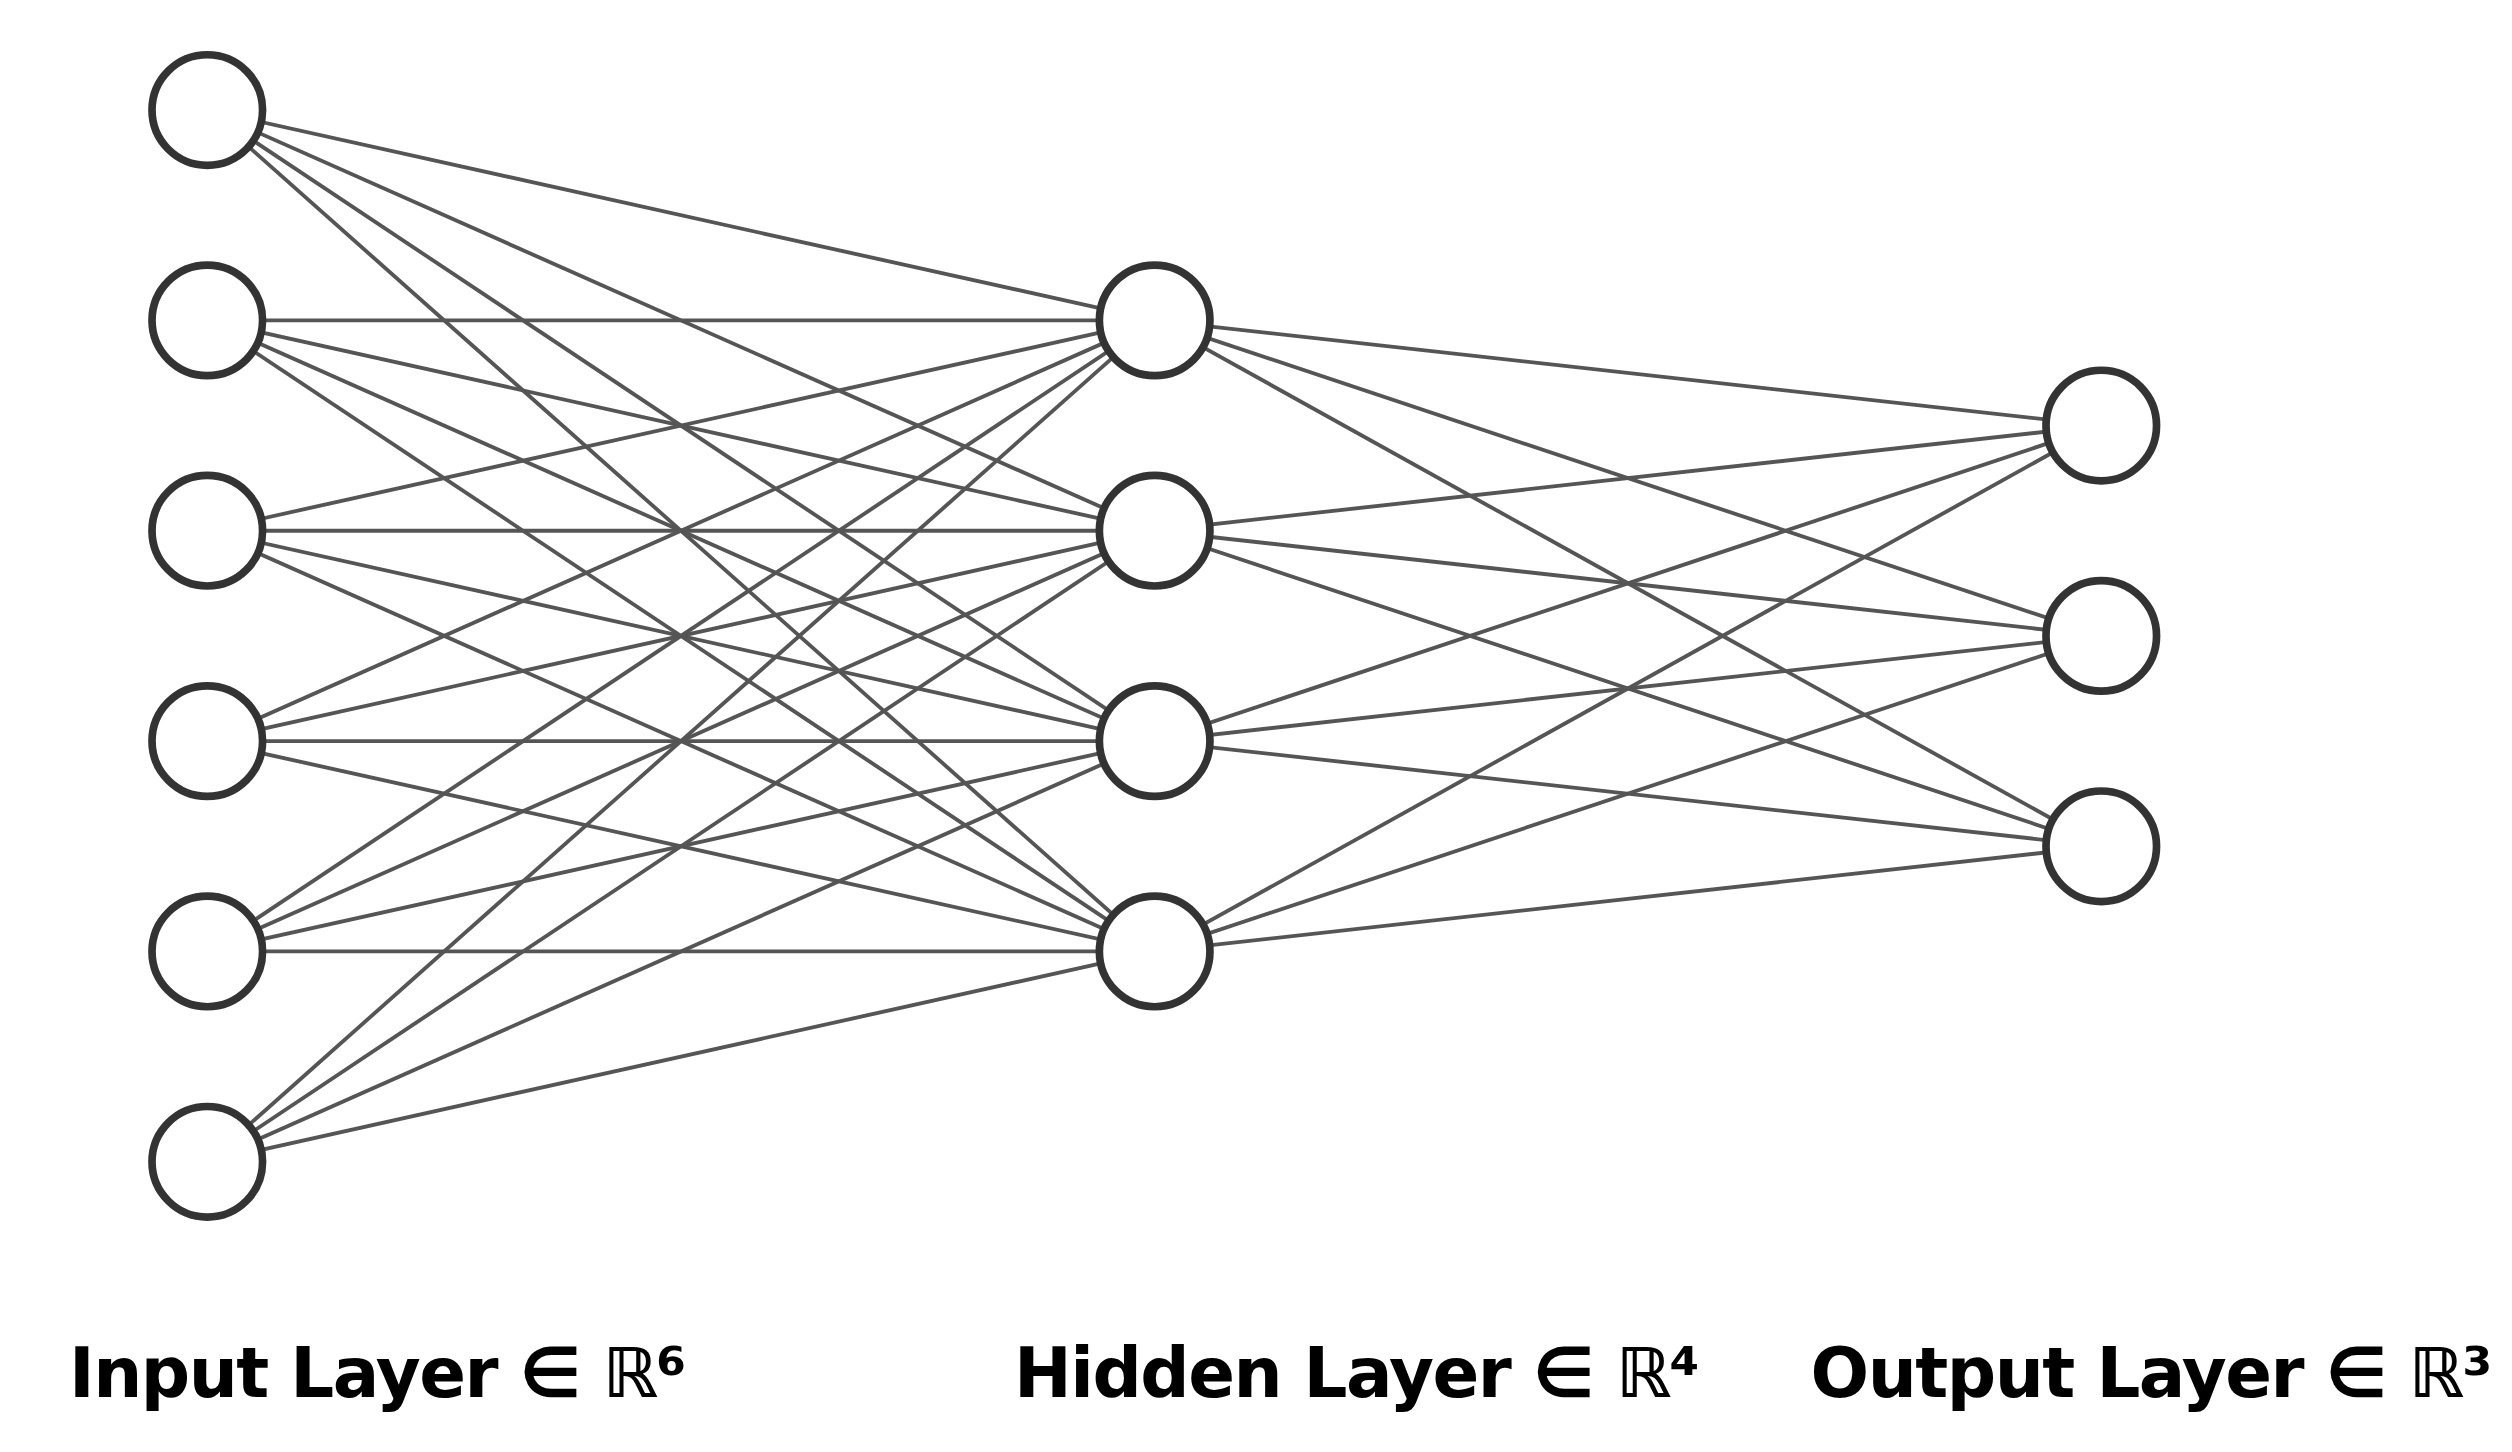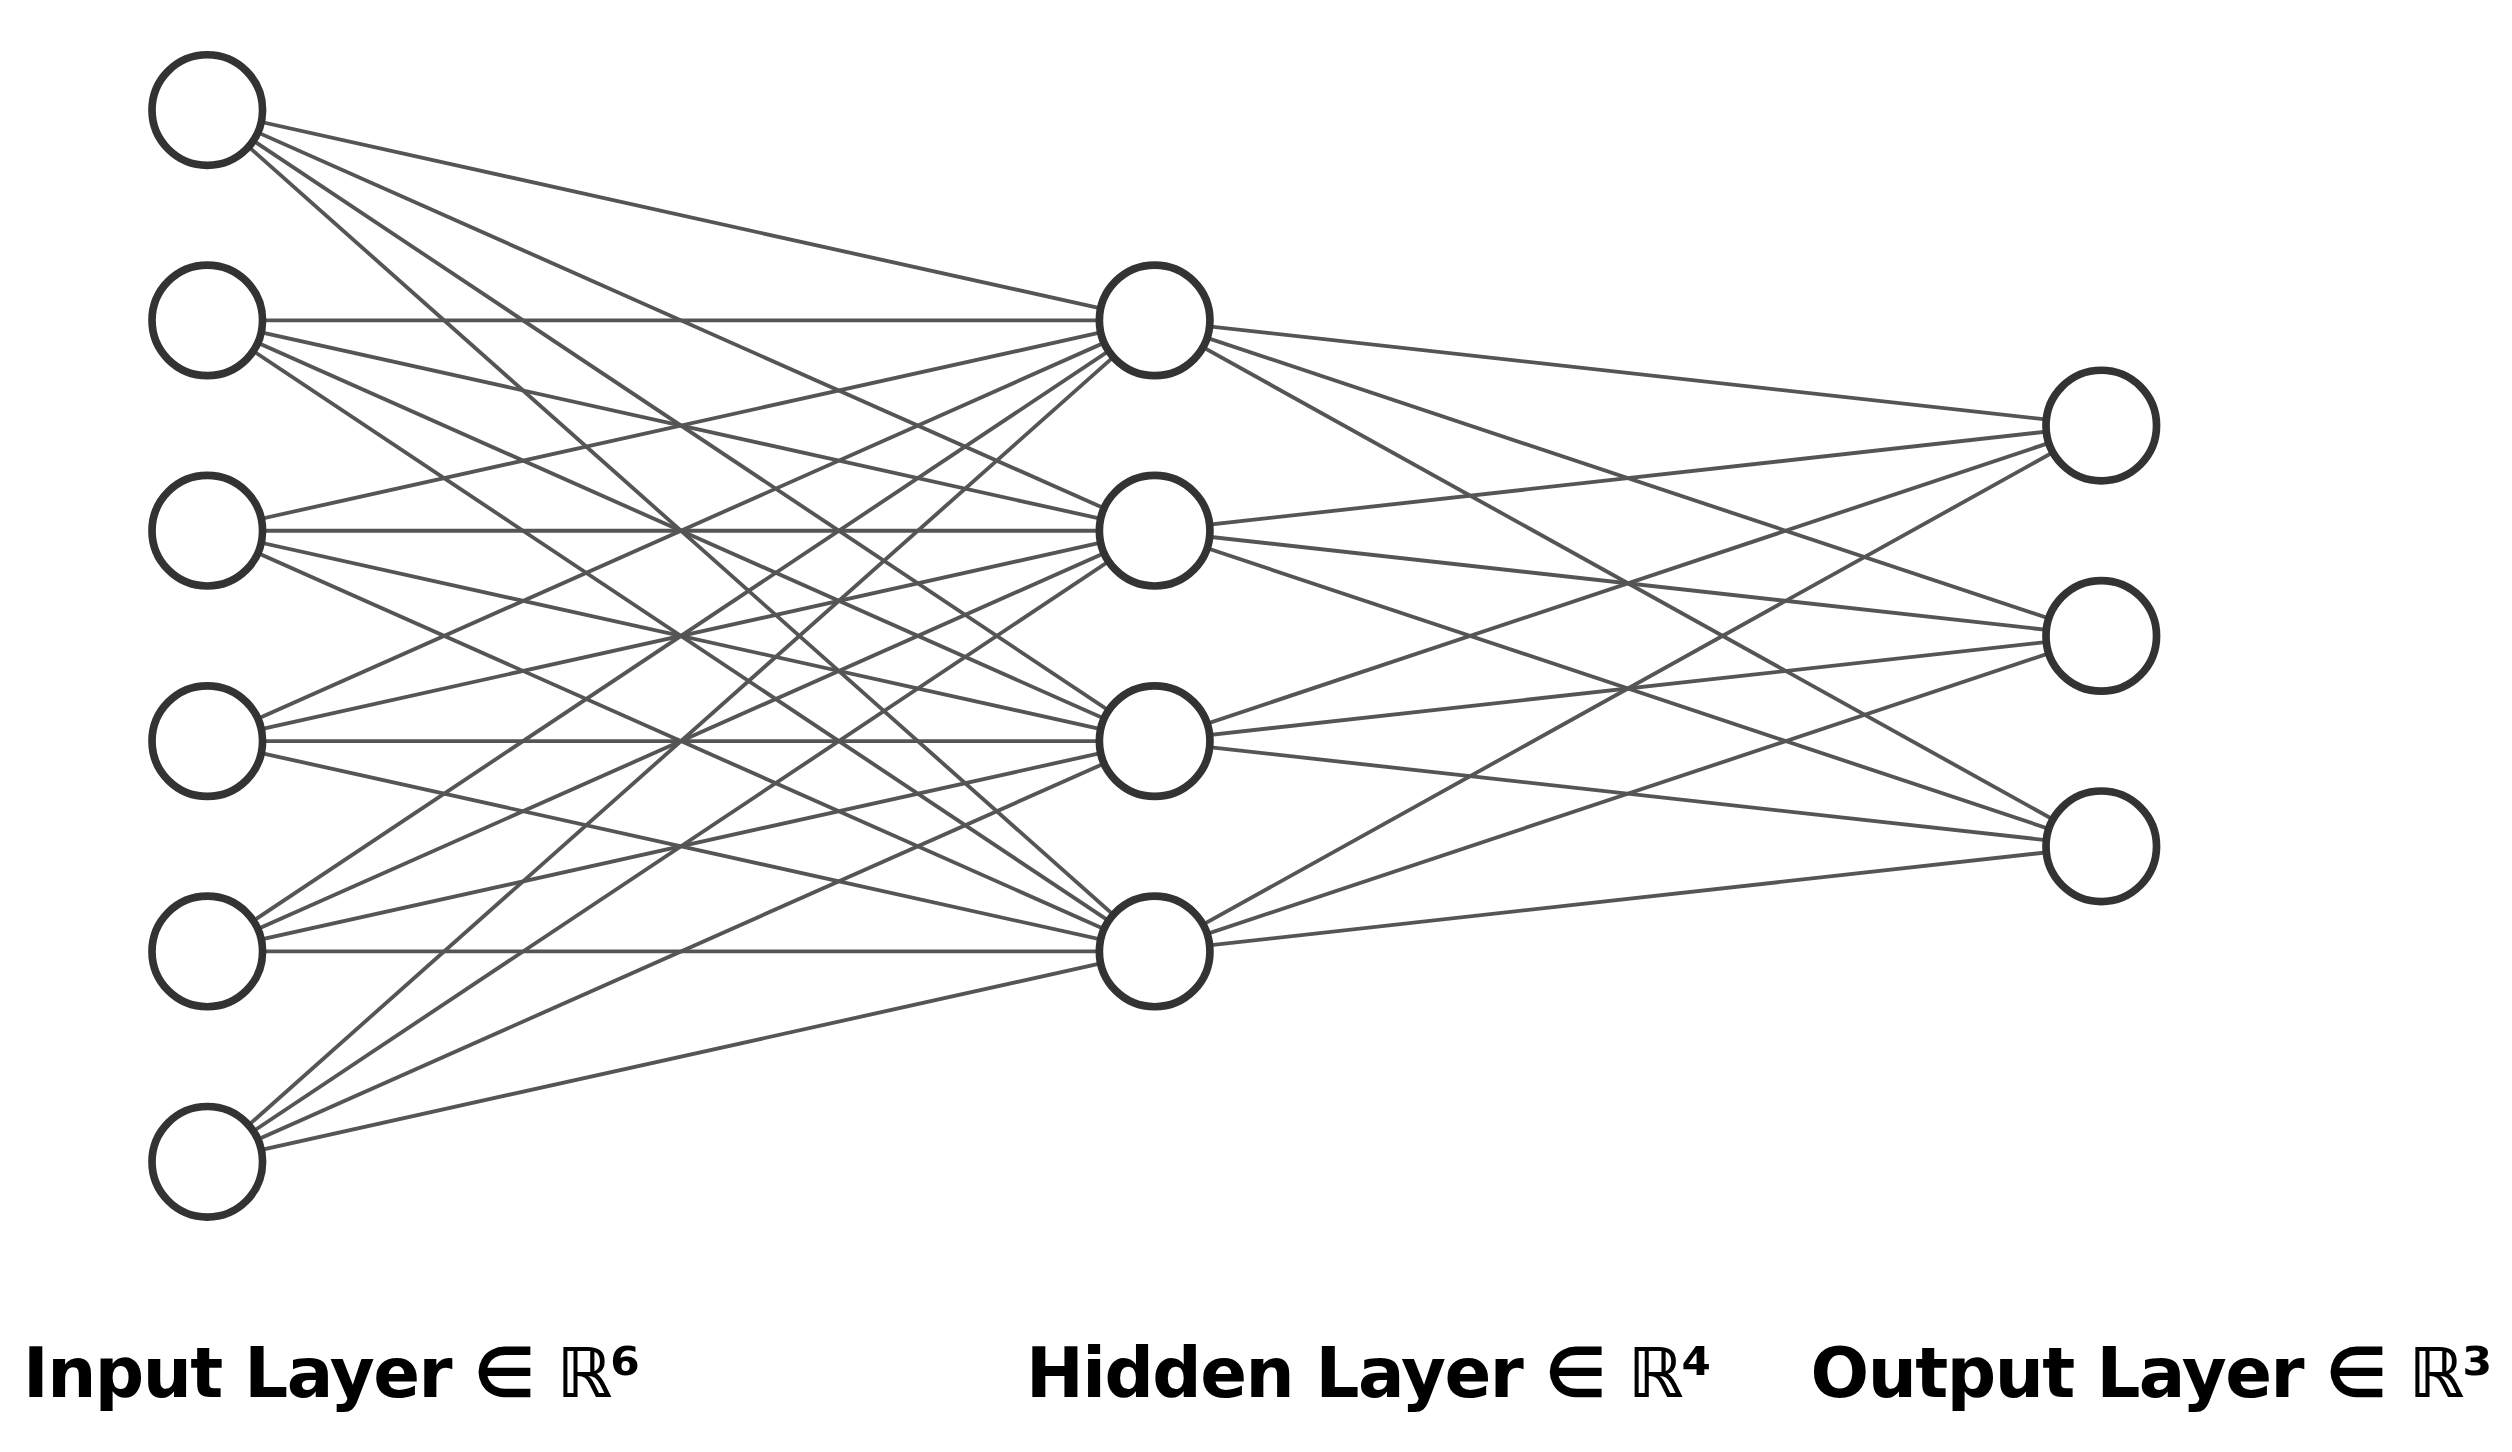--- a/index.html
+++ b/index.html
@@ -20,20 +20,21 @@
     top: 0;
     display: block;
   }
   .layer-label {
     position: absolute;
     font-family: "DejaVu Sans", "Liberation Sans", sans-serif;
     font-weight: bold;
     line-height: 1;
     letter-spacing: -1.5px;
     white-space: nowrap;
+    margin-left: 46px;
   }
 </style>
 </head>
 <body style="background: rgb(255, 255, 255);">
 
 <div class="page">
   <svg class="diagram-svg" xmlns="http://www.w3.org/2000/svg" width="2512" height="1453" viewBox="0 0 3272 1892">
     <g>
         <line x1="270" y1="143" x2="1504" y2="417" stroke="#555555" stroke-width="5"></line>
         <line x1="270" y1="143" x2="1504" y2="691" stroke="#555555" stroke-width="5"></line>
@@ -83,16 +84,16 @@
         <circle cx="1504" cy="691" r="72" fill="#ffffff" stroke="#333333" stroke-width="10"></circle>
         <circle cx="1504" cy="965" r="72" fill="#ffffff" stroke="#333333" stroke-width="10"></circle>
         <circle cx="1504" cy="1239" r="72" fill="#ffffff" stroke="#333333" stroke-width="10"></circle>
         <circle cx="2737" cy="554" r="72" fill="#ffffff" stroke="#333333" stroke-width="10"></circle>
         <circle cx="2737" cy="828" r="72" fill="#ffffff" stroke="#333333" stroke-width="10"></circle>
         <circle cx="2737" cy="1102" r="72" fill="#ffffff" stroke="#333333" stroke-width="10"></circle>
       </g>
   </svg>
 
   <div class="layer-label" style="font-size: 69px; color: rgb(0, 0, 0); top: 1339px; left: 23px;">Input Layer ∈ ℝ⁶</div>
-  <div class="layer-label" style="font-size: 69px; color: rgb(0, 0, 0); top: 1339px; left: 1026px;">Hidden Layer ∈ ℝ⁴</div>
+  <div class="layer-label" style="font-size: 69px; color: rgb(0, 0, 0); top: 1339px; left: 968px;">Hidden Layer ∈ ℝ⁴</div>
   <div class="layer-label" style="font-size: 69px; color: rgb(0, 0, 0); top: 1339px; right: 21px; text-align: right;">Output Layer ∈ ℝ³</div>
 </div>
 
 
 </body></html>

